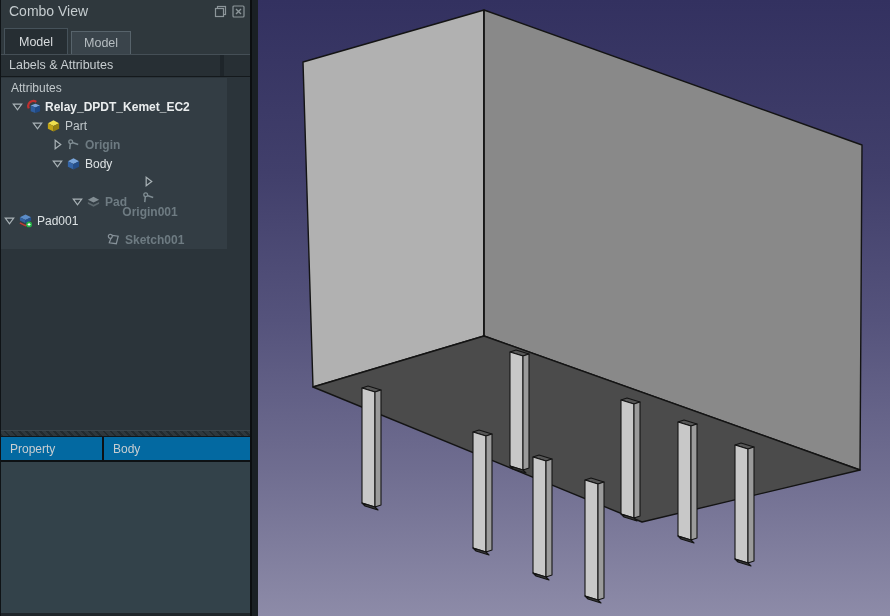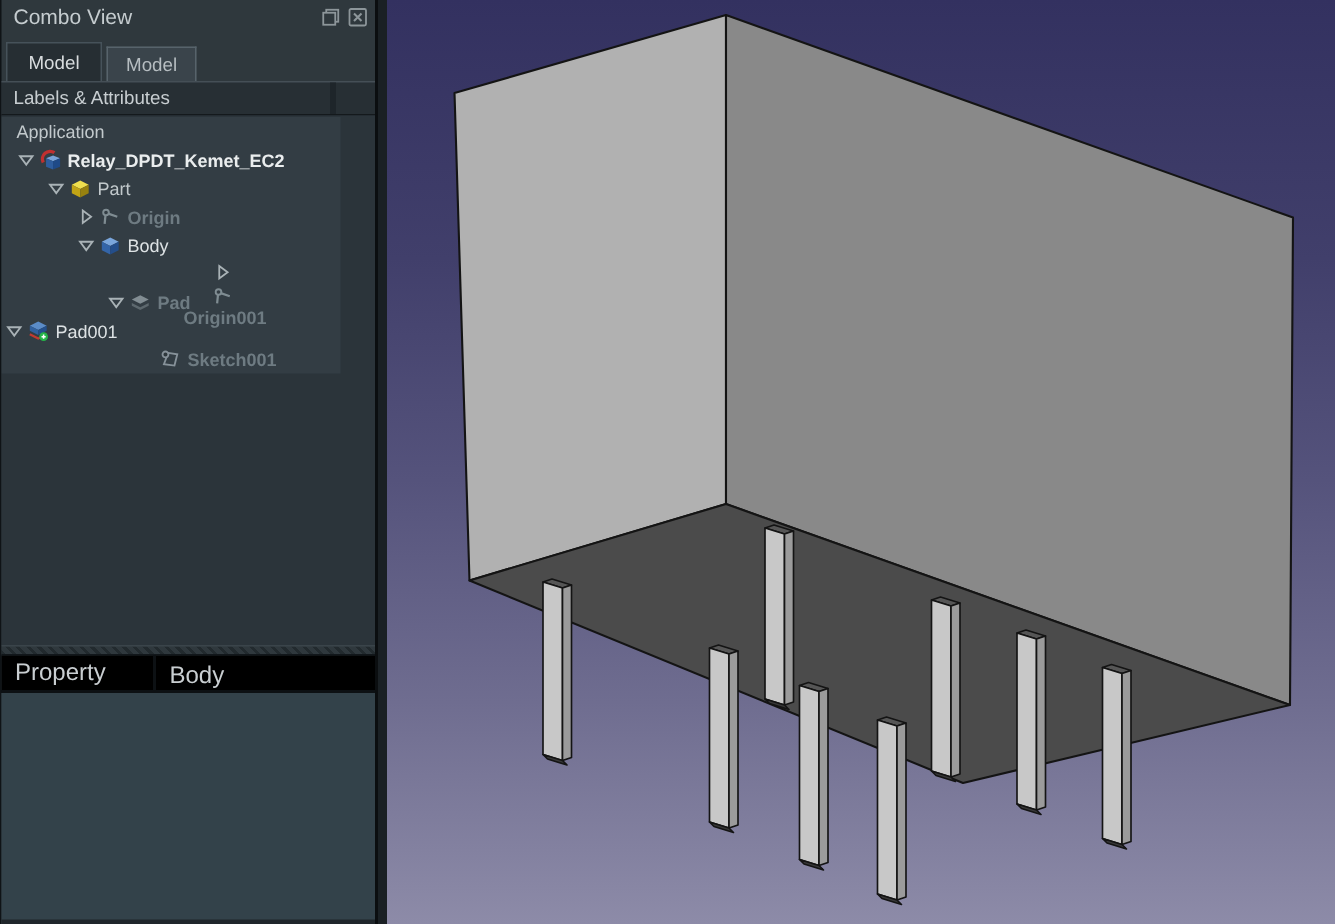--- a/index.html
+++ b/index.html
@@ -35,22 +35,22 @@
   .icon-slot  { width:16px; height:16px; flex:0 0 16px; display:flex; align-items:center; justify-content:center; }
   .tree-label { margin-left:4px; }
   .t-normal { color:#c2c9cc; }
   .t-bold   { color:#eaedee; font-weight:bold; }
   .t-bright { color:#dde2e4; }
   .t-dim    { color:#6e7b82;font-weight:bold; }
 
   .splitter-h { height:7px; border-top:1px solid #3a444a; border-bottom:1px solid #11161a;
                 background:repeating-linear-gradient(45deg,#222a2e 0 2px,#2f383d 2px 5px); cursor:row-resize; }
 
-  .prop-header { height:25px; display:flex; background:#000000; border-bottom:2px solid #0d1114;
-                 color:#c9ced1; font-size:16px; align-items:flex-end; }
+  .prop-header { height:25px; display:flex; background:#0369a1; border-bottom:2px solid #0d1114;
+                 color:#c9ced1; font-size:12px; align-items:center; }
   .ph-col1 { width:103px; padding-left:9px; border-right:2px solid #0d1114; align-self:stretch;
              display:flex; align-items:center; }
   .ph-col2 { padding-left:9px; }
   .prop-body { flex:1; background:#33424a; border-bottom:3px solid #20262b; }
 
   .vsplitter { width:6px; height:616px; background:#1a2024; cursor:col-resize; }
 
   
   .viewport { width:632px; height:616px; position:relative;
               background:linear-gradient(to bottom,#333160 0%,#413f6b 28%,#55537c 52%,#6f6d90 76%,#8d8ba8 100%); }
@@ -87,21 +87,21 @@
     </div>
 
     <div class="tree-header">
       <div class="th-col1">Labels &amp; Attributes</div>
       <div class="th-col2"></div>
     </div>
 
     <div class="tree-body">
       <div class="tree-rows" id="tree-rows">
           <div class="tree-row" style="padding-left: 6px;">
-            <span class="tree-label t-normal">Application</span>
+            <span class="tree-label t-normal">Attributes</span>
           </div>
           <div class="tree-row" style="padding-left: 8px;">
             <span class="arrow-slot">
               <svg width="13" height="13" viewBox="0 0 14 14">
                 <polygon points="2.5,4.5 11.5,4.5 7,10.5" fill="none" stroke="#a9b2b6" stroke-width="1.3"></polygon>
               </svg>
             </span>
             <span class="icon-slot">
               <svg width="15" height="15" viewBox="0 0 16 16">
                 <path d="M3 10 A5.5 5.5 0 0 1 11 3" fill="none" stroke="#c03030" stroke-width="2.4"></path>

